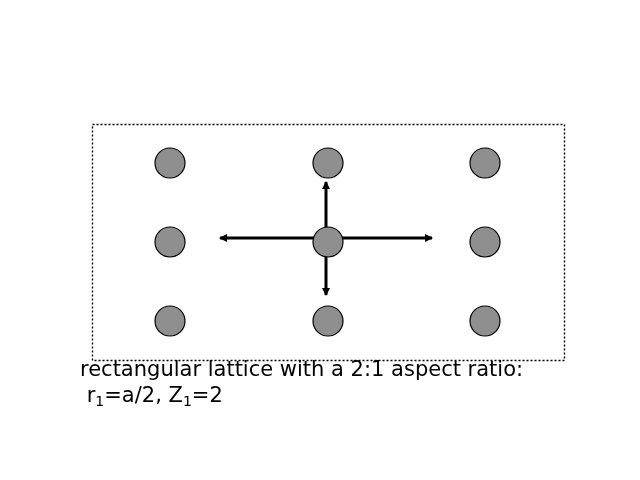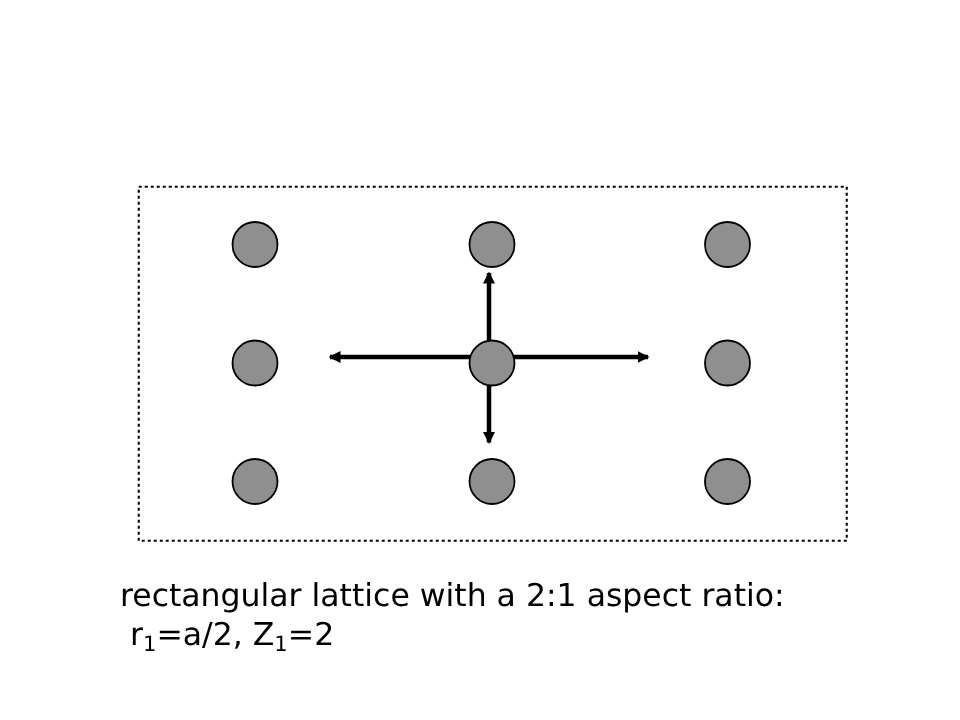--- a/index.html
+++ b/index.html
@@ -1,18 +1,18 @@
 <!DOCTYPE html>
 <html><head>
 <meta charset="utf-8">
 <style>
   html, body { margin:0; padding:0; background:#ffffff; }
   body { width:640px; height:480px; position:relative; overflow:hidden; font-family:"DejaVu Sans", sans-serif; }
   svg { position:absolute; left:0; top:0; }
-  .caption { position:absolute; left:80px; top:384px; font-size:21px; color:#000; line-height:26px; white-space:pre; }
+  .caption { position:absolute; left:80px; top:356px; font-size:21px; color:#000; line-height:26px; white-space:pre; }
   .caption sub { font-size:14px; vertical-align:-4px; line-height:0; }
 </style>
 </head>
 <body>
 
 <svg width="640" height="480" viewBox="0 0 640 480">
   <defs>
     <marker id="ah" markerWidth="8" markerHeight="8" refX="7" refY="4" orient="auto" markerUnits="userSpaceOnUse">
       <path d="M0,0 L8,4 L0,8 Z" fill="#000"></path>
     </marker>

